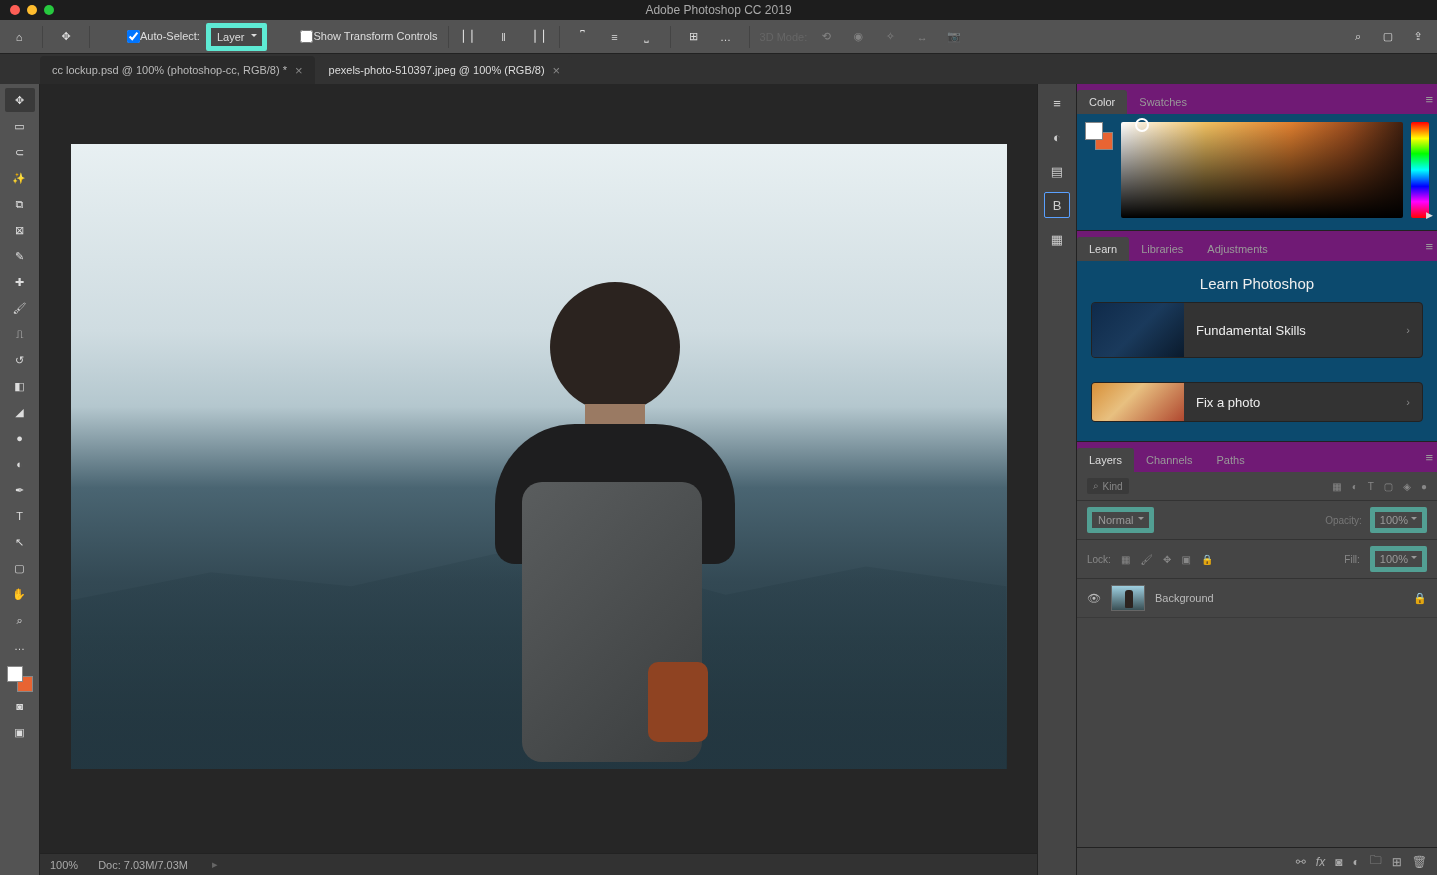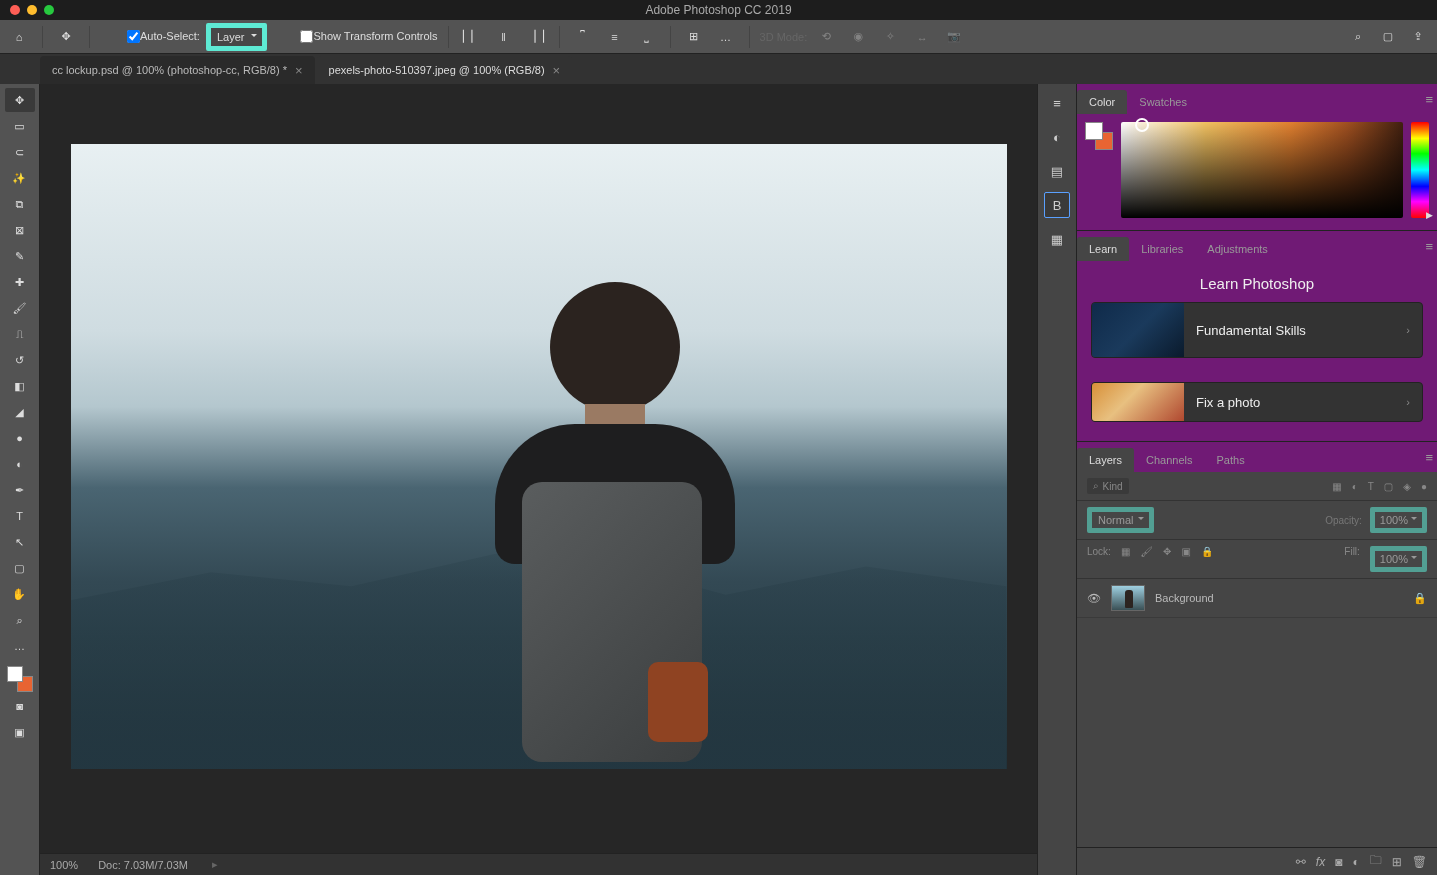--- a/index.html
+++ b/index.html
@@ -37,41 +37,41 @@
 .status { position:absolute; bottom:0; left:0; right:0; height:22px; background:#323232; border-top:1px solid #222; display:flex; align-items:center; padding:0 10px; font-size:11px; color:#aaa; gap:20px; }
 .iconcol { width:40px; background:#454545; border-left:1px solid #222; border-right:1px solid #222; display:flex; flex-direction:column; align-items:center; padding-top:6px; gap:8px; }
 .iconcol .ic { width:26px; height:26px; display:flex; align-items:center; justify-content:center; color:#ccc; font-size:13px; }
 .iconcol .ic.active { background:#3a3a3a; border:1px solid #5aa0ff; border-radius:2px; }
 .panels { width:360px; background:#383838; display:flex; flex-direction:column; }
 .pgroup { border-bottom:1px solid #222; }
 .ptabs { height:30px; display:flex; align-items:flex-end; background:#701a75; position:relative; }
 .ptab { padding:6px 12px; font-size:11px; color:#999; cursor:pointer; }
 .ptab.active { color:#ddd; background:#454545; border-radius:3px 3px 0 0; }
 .pmenu { position:absolute; right:4px; top:8px; color:#999; font-size:13px; }
-.pbody { background:#701a75; padding:8px; }
+.pbody { background:#0c4a6e; padding:8px; }
 .colorp { display:flex; gap:8px; align-items:flex-start; height:100px; }
 .csw { width:28px; height:28px; position:relative; }
 .csw .fg2 { width:18px; height:18px; background:#fff; border:1px solid #888; position:absolute; top:0; left:0; z-index:2; }
 .csw .bg2 { width:18px; height:18px; background:#e86432; border:1px solid #888; position:absolute; bottom:0; right:0; }
 .cpick { flex:1; height:96px; background:linear-gradient(180deg,rgba(255,255,255,0),#000),linear-gradient(90deg,#fff,#f0c060 30%,#e08030 60%,#a05020 80%,#402010); border-radius:2px; position:relative; }
 .cpick:before { content:''; position:absolute; top:-4px; left:14px; width:10px; height:10px; border:2px solid #fff; border-radius:50%; }
 .hbar { width:18px; height:96px; background:linear-gradient(180deg,#f00,#ff0 17%,#0f0 33%,#0ff 50%,#00f 67%,#f0f 83%,#f00); border-radius:2px; position:relative; }
 .hbar:after { content:'▶'; position:absolute; right:-4px; bottom:-2px; color:#ddd; font-size:9px; }
 .learn { padding:14px; text-align:center; height:180px; }
 .learn h3 { font-size:15px; color:#eee; font-weight:500; margin-bottom:10px; }
 .learn p { font-size:12px; color:#bbb; margin-bottom:14px; line-height:1.4; }
 .lesson { height:56px; background:#333; border:1px solid #222; border-radius:4px; display:flex; align-items:center; margin-bottom:24px; cursor:pointer; overflow:hidden; }
 .lthumb { width:92px; height:100%; }
 .ltxt { flex:1; padding:0 12px; font-size:13px; color:#eee; text-align:left; }
 .larrow { padding:0 12px; color:#888; }
 .layers { flex:1; background:#454545; display:flex; flex-direction:column; }
 .ltools { padding:6px 10px; display:flex; align-items:center; gap:10px; font-size:10px; color:#888; border-bottom:1px solid #333; }
 .lsearch { display:flex; align-items:center; gap:4px; background:#3a3a3a; padding:2px 6px; border-radius:2px; }
 .lprops { padding:6px 10px; display:flex; align-items:center; gap:8px; font-size:10px; color:#777; border-bottom:1px solid #333; }
-.llock { padding:6px 10px; display:flex; align-items:flex-start; gap:10px; font-size:10px; color:#888; border-bottom:1px solid #333; }
+.llock { padding:6px 10px; display:flex; align-items:center; gap:10px; font-size:10px; color:#888; border-bottom:1px solid #333; }
 .llist { flex:1; }
 .lrow { display:flex; align-items:center; padding:6px 10px; gap:10px; border-bottom:1px solid #3a3a3a; font-size:11px; color:#bbb; }
 .lrow .eye { width:14px; }
 .lrow .lthumb2 { width:34px; height:26px; background:linear-gradient(#9ecfe0,#3a5055); border:1px solid #666; position:relative; }
 .lrow .lthumb2:after { content:''; position:absolute; left:40%; top:15%; width:8px; height:18px; background:#2c2420; border-radius:3px 3px 1px 1px; }
 .pfooter { height:28px; border-top:1px solid #222; display:flex; align-items:center; justify-content:flex-end; gap:10px; padding:0 10px; color:#aaa; font-size:12px; }
 .right-icons { margin-left:auto; display:flex; gap:4px; }
 </style>
 </head>
 <body>

